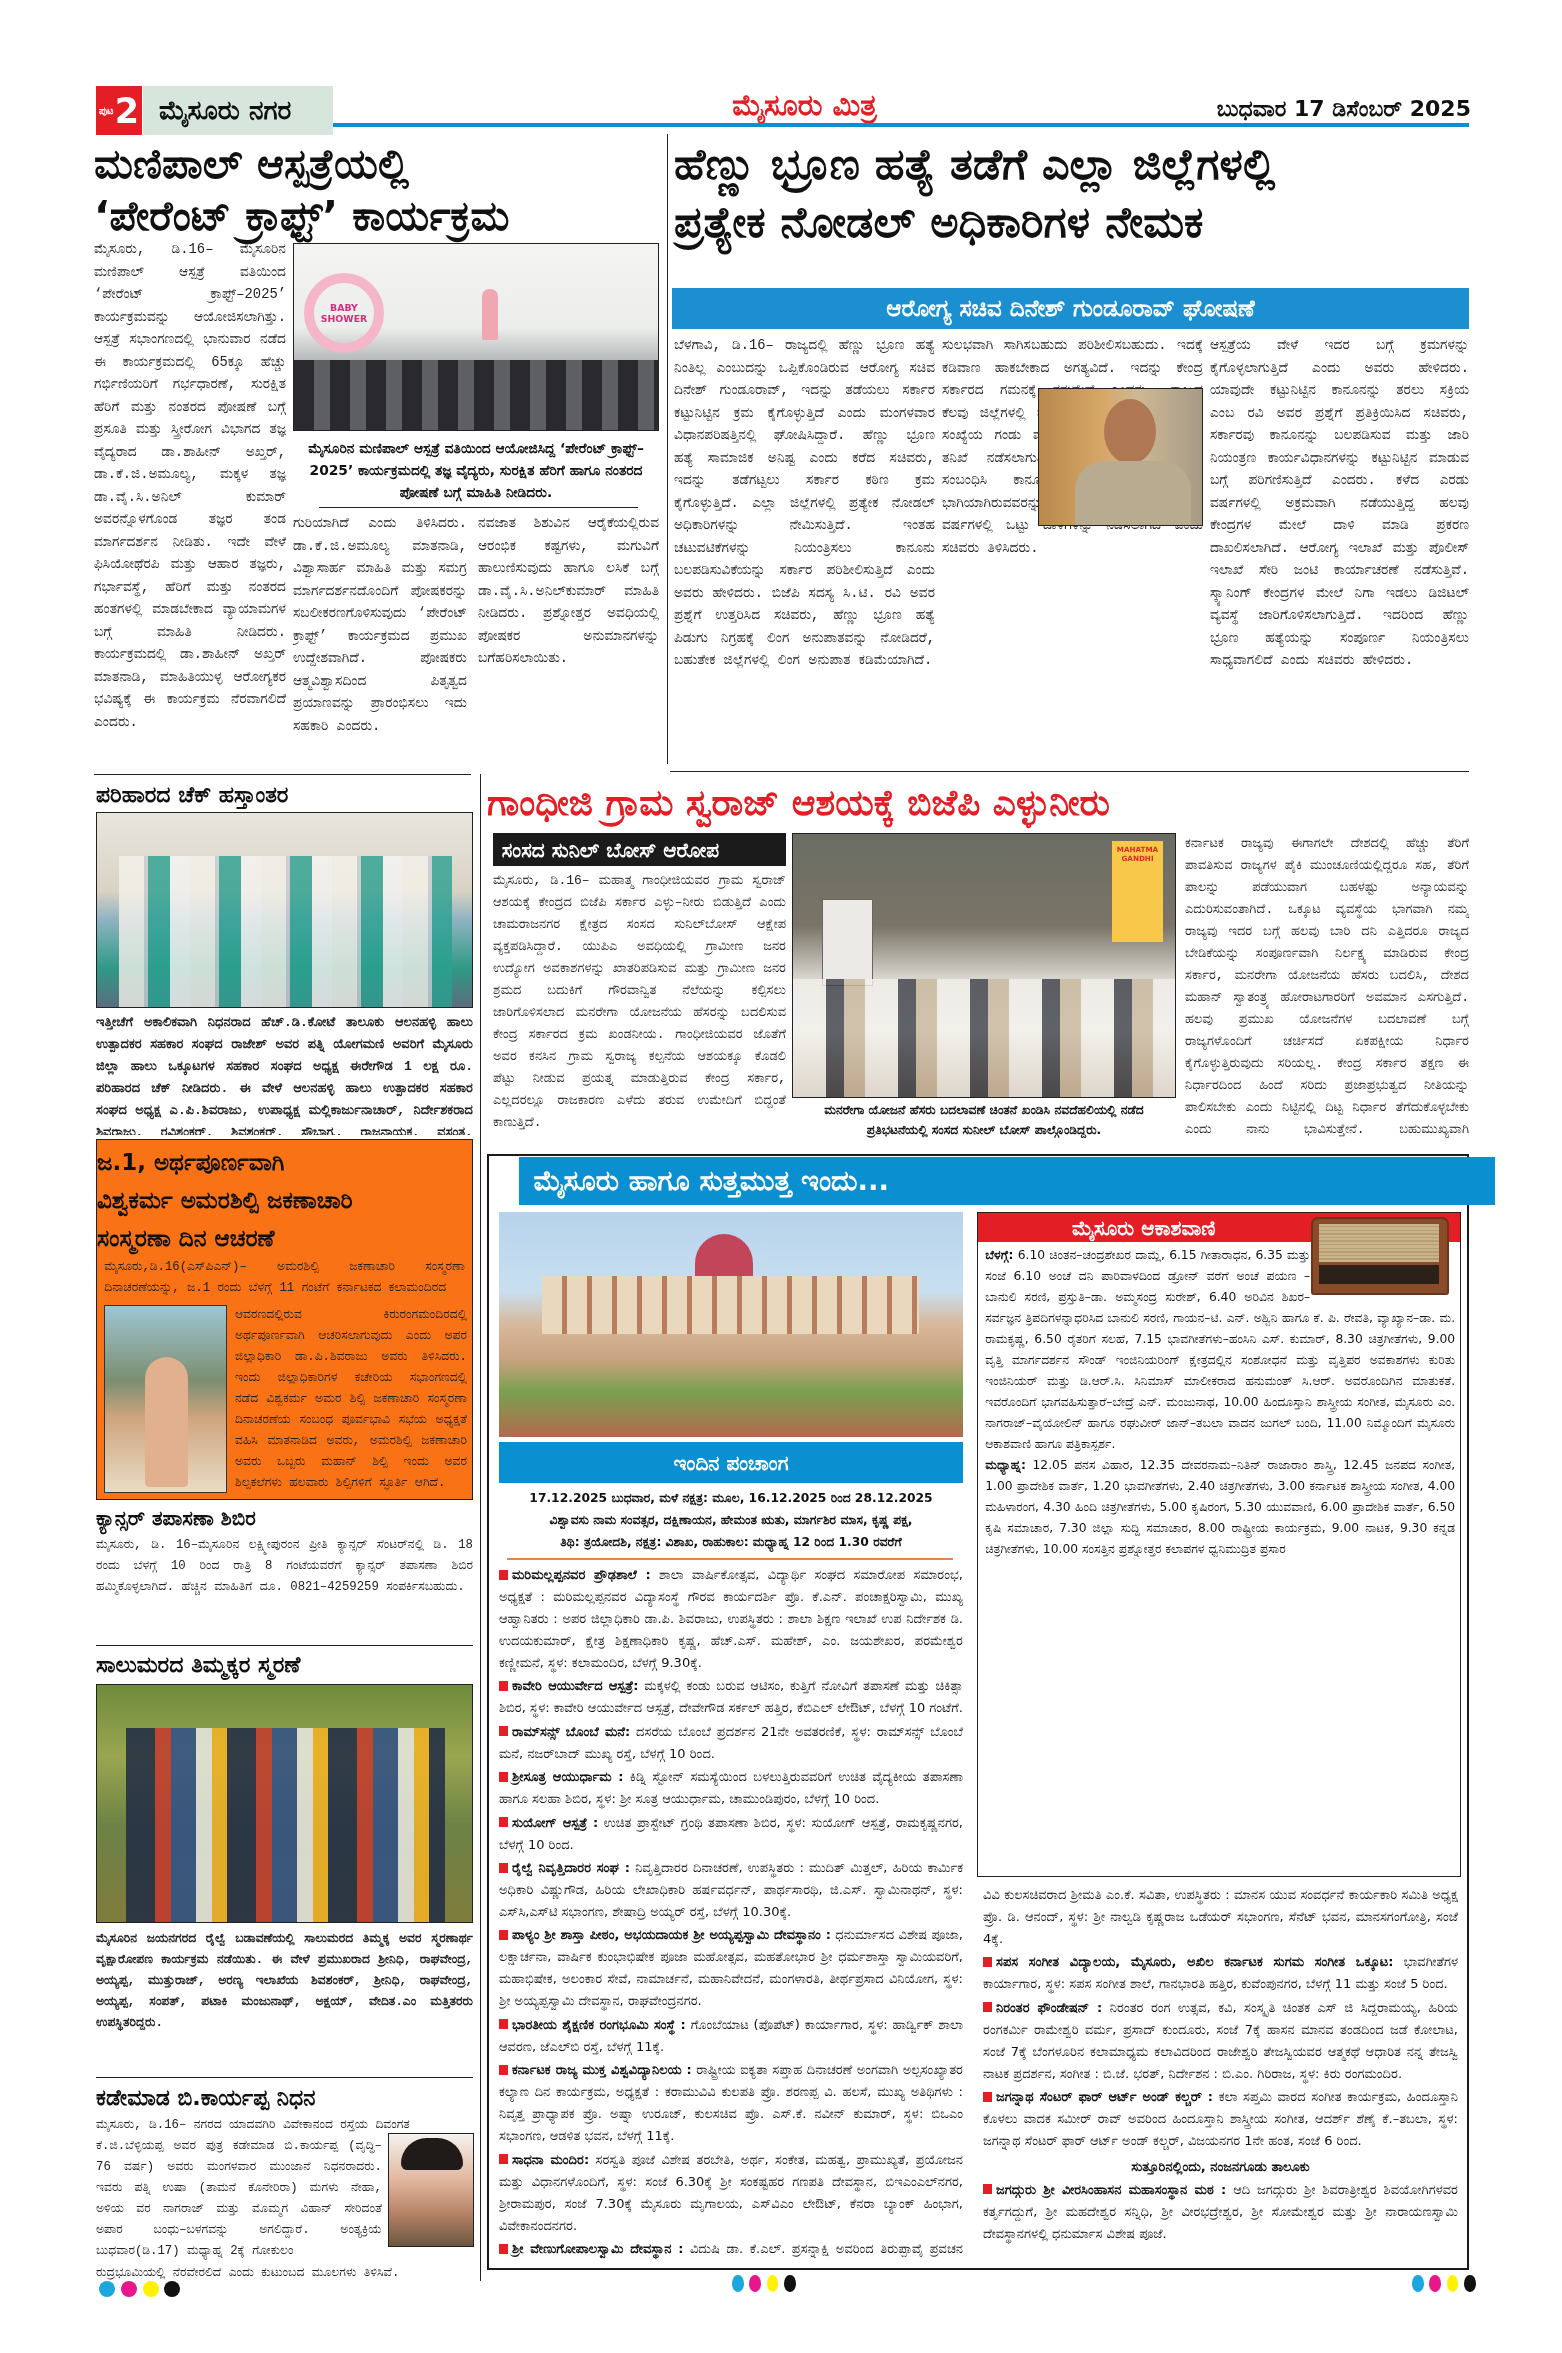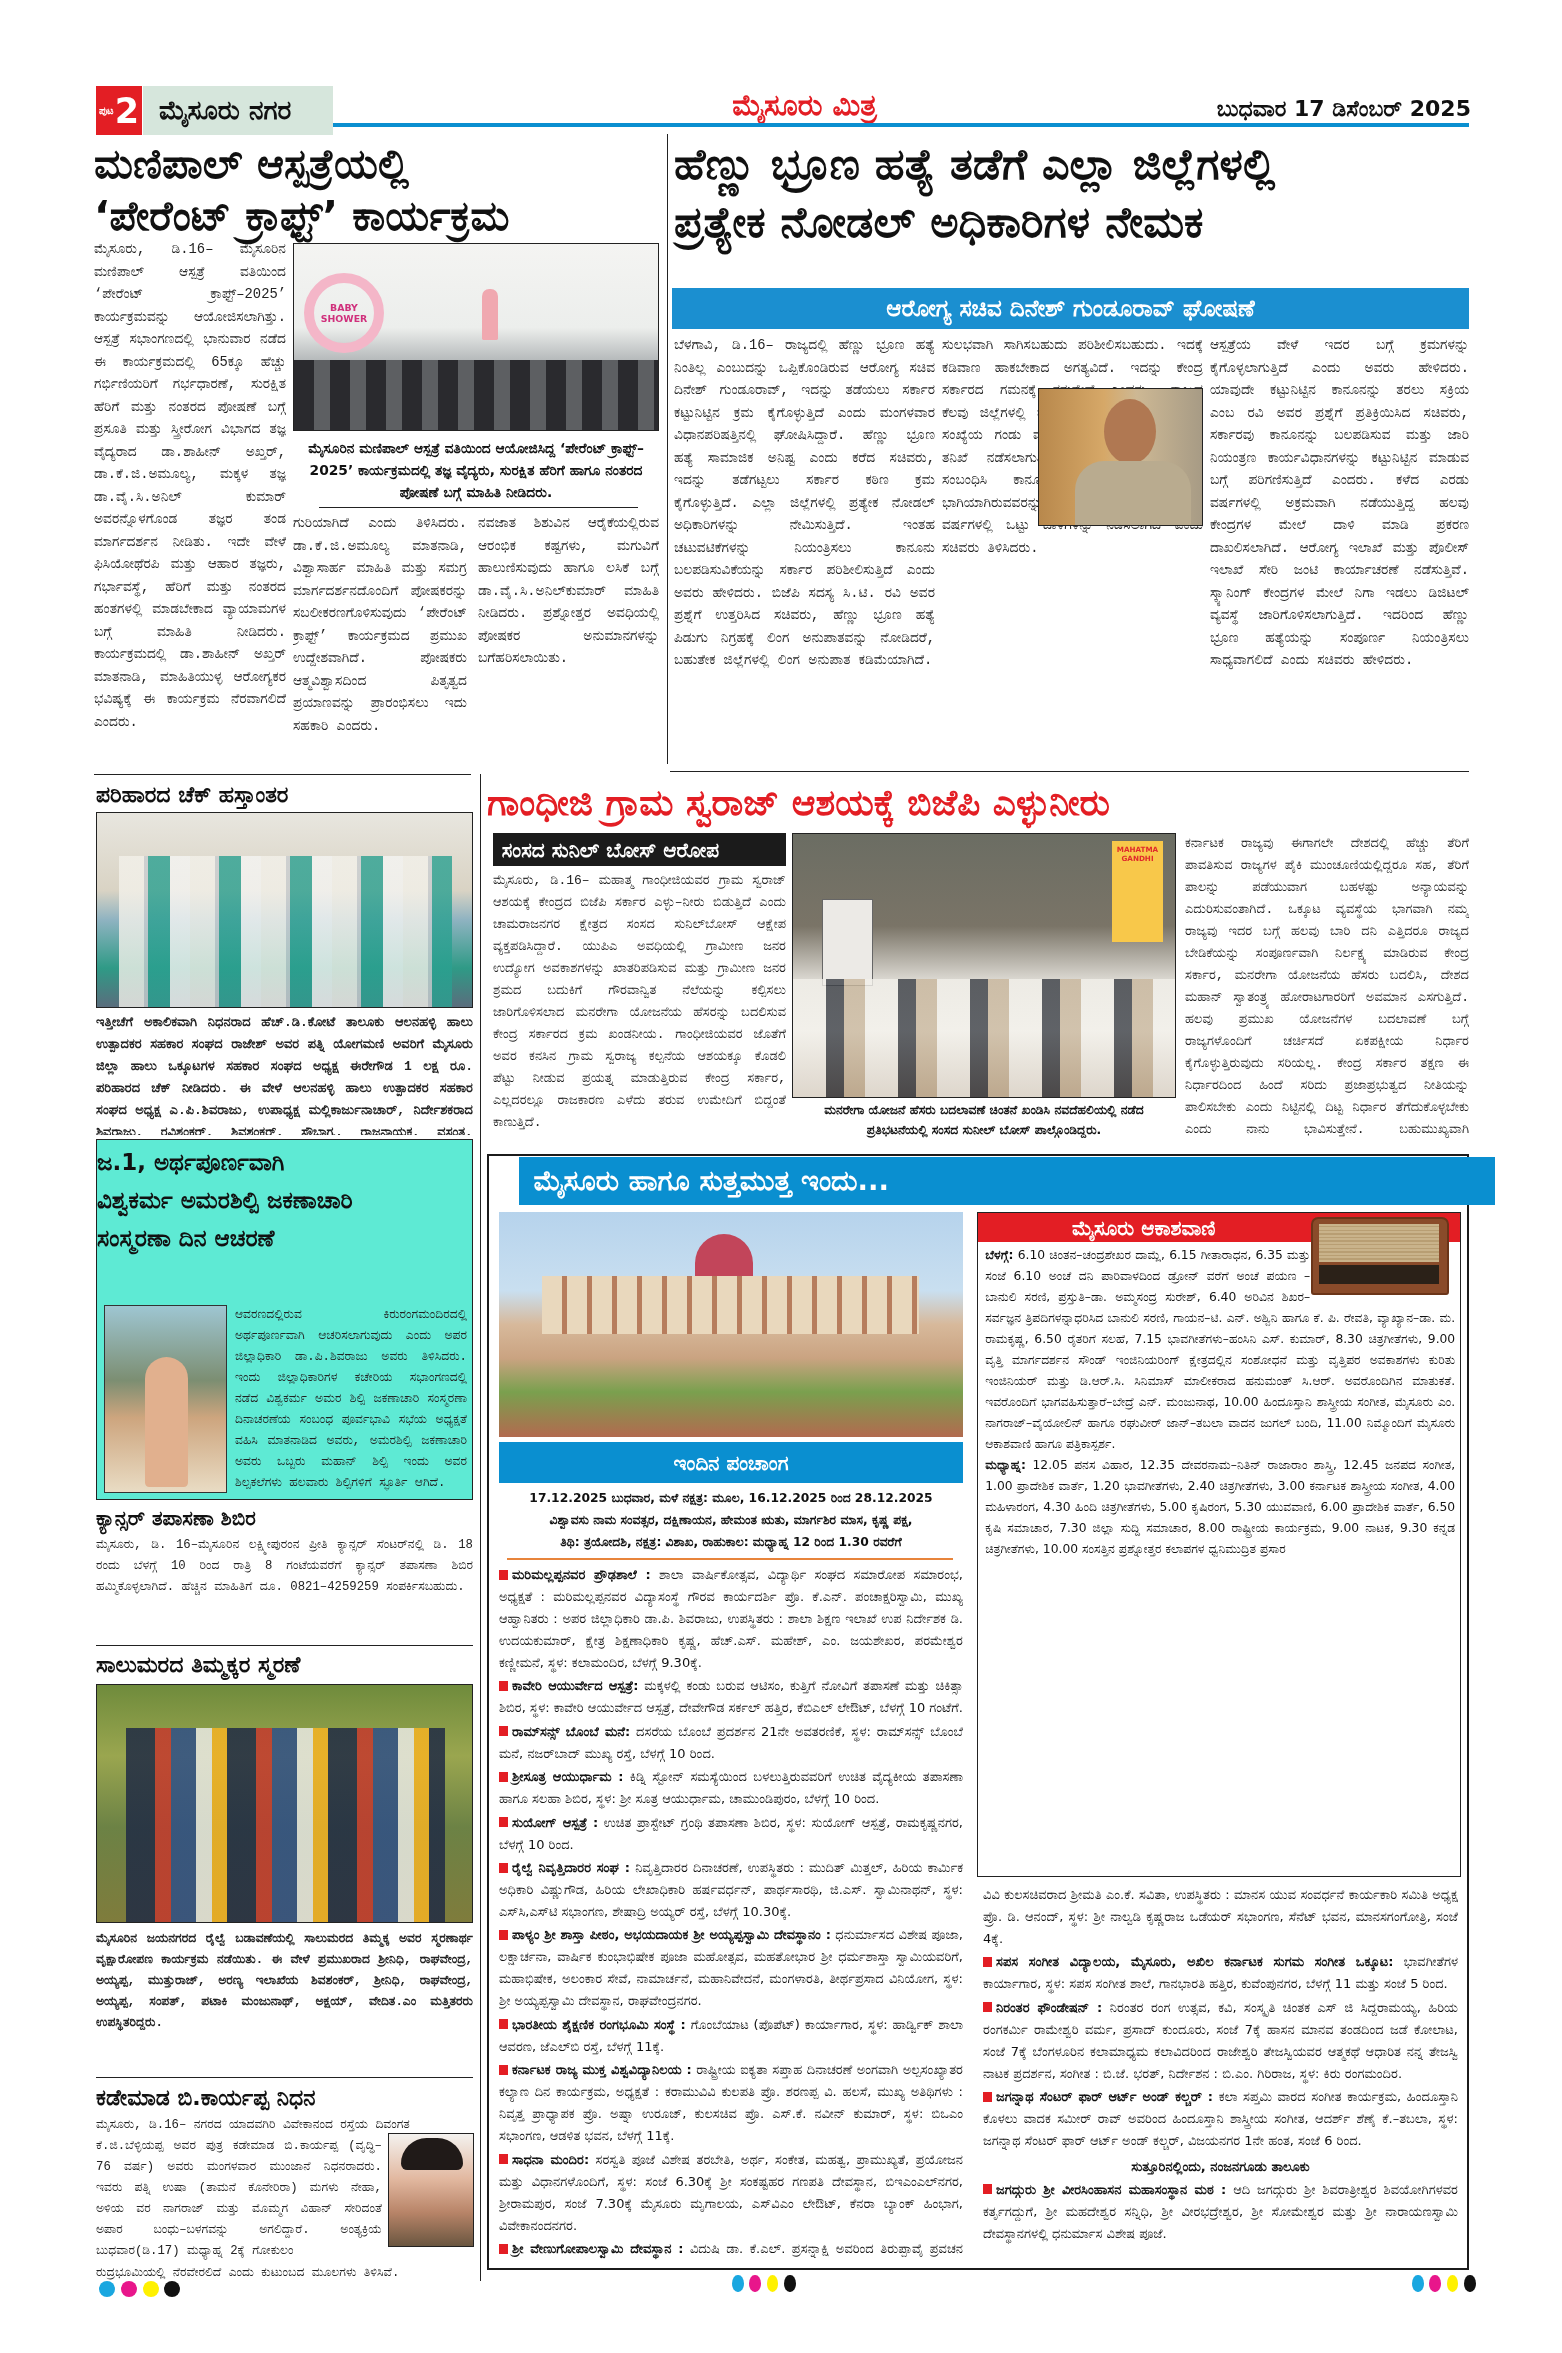--- a/index.html
+++ b/index.html
@@ -66,26 +66,27 @@
 <div class="abs body-text" style="left:1210px;top:335px;width:259px;height:428px;overflow:hidden">ಆಸ್ಪತ್ರೆಯ ವೇಳೆ ಇದರ ಬಗ್ಗೆ ಕ್ರಮಗಳನ್ನು ಕೈಗೊಳ್ಳಲಾಗುತ್ತಿದೆ ಎಂದು ಅವರು ಹೇಳಿದರು. ಯಾವುದೇ ಕಟ್ಟುನಿಟ್ಟಿನ ಕಾನೂನನ್ನು ತರಲು ಸಕ್ರಿಯ ಎಂಬ ರವಿ ಅವರ ಪ್ರಶ್ನೆಗೆ ಪ್ರತಿಕ್ರಿಯಿಸಿದ ಸಚಿವರು, ಸರ್ಕಾರವು ಕಾನೂನನ್ನು ಬಲಪಡಿಸುವ ಮತ್ತು ಜಾರಿ ನಿಯಂತ್ರಣ ಕಾರ್ಯವಿಧಾನಗಳನ್ನು ಕಟ್ಟುನಿಟ್ಟಿನ ಮಾಡುವ ಬಗ್ಗೆ ಪರಿಗಣಿಸುತ್ತಿದೆ ಎಂದರು. ಕಳೆದ ಎರಡು ವರ್ಷಗಳಲ್ಲಿ ಅಕ್ರಮವಾಗಿ ನಡೆಯುತ್ತಿದ್ದ ಹಲವು ಕೇಂದ್ರಗಳ ಮೇಲೆ ದಾಳಿ ಮಾಡಿ ಪ್ರಕರಣ ದಾಖಲಿಸಲಾಗಿದೆ. ಆರೋಗ್ಯ ಇಲಾಖೆ ಮತ್ತು ಪೊಲೀಸ್ ಇಲಾಖೆ ಸೇರಿ ಜಂಟಿ ಕಾರ್ಯಾಚರಣೆ ನಡೆಸುತ್ತಿವೆ. ಸ್ಕ್ಯಾನಿಂಗ್ ಕೇಂದ್ರಗಳ ಮೇಲೆ ನಿಗಾ ಇಡಲು ಡಿಜಿಟಲ್ ವ್ಯವಸ್ಥೆ ಜಾರಿಗೊಳಿಸಲಾಗುತ್ತಿದೆ. ಇದರಿಂದ ಹೆಣ್ಣು ಭ್ರೂಣ ಹತ್ಯೆಯನ್ನು ಸಂಪೂರ್ಣ ನಿಯಂತ್ರಿಸಲು ಸಾಧ್ಯವಾಗಲಿದೆ ಎಂದು ಸಚಿವರು ಹೇಳಿದರು.</div>
 <div class="rule-h" style="left:670px;top:771px;width:799px"></div>
 
 <div class="rule-h" style="left:94px;top:774px;width:377px;height:0.7px"></div>
 <div class="abs hl" style="left:96px;top:777px;width:377px;font-size:22px;line-height:35px;text-align:left">ಪರಿಹಾರದ ಚೆಕ್ ಹಸ್ತಾಂತರ</div>
 <div class="photo" style="left:96px;top:812px;width:377px;height:196px;background:linear-gradient(180deg,#e8e6df 0%,#d9d3c4 40%,#8fb3c1 55%,#2f9a86 80%,#5a6d7d 100%)">
   <div class="abs" style="left:22px;top:43px;width:333px;height:152px;background:repeating-linear-gradient(90deg,#f3f1ea 0 25px,#c9cdd0 25px 29px,#2aa090 29px 51px,#f5f5f3 51px 71px);opacity:.8"></div>
 </div>
 <div class="abs body-text" style="left:96px;top:1012px;width:377px;font-weight:bold;font-size:13px;line-height:22px;height:123px;overflow:hidden">ಇತ್ತೀಚೆಗೆ ಅಕಾಲಿಕವಾಗಿ ನಿಧನರಾದ ಹೆಚ್.ಡಿ.ಕೋಟೆ ತಾಲೂಕು ಆಲನಹಳ್ಳಿ ಹಾಲು ಉತ್ಪಾದಕರ ಸಹಕಾರ ಸಂಘದ ರಾಜೇಶ್ ಅವರ ಪತ್ನಿ ಯೋಗಮಣಿ ಅವರಿಗೆ ಮೈಸೂರು ಜಿಲ್ಲಾ ಹಾಲು ಒಕ್ಕೂಟಗಳ ಸಹಕಾರ ಸಂಘದ ಅಧ್ಯಕ್ಷ ಈರೇಗೌಡ 1 ಲಕ್ಷ ರೂ. ಪರಿಹಾರದ ಚೆಕ್ ನೀಡಿದರು. ಈ ವೇಳೆ ಆಲನಹಳ್ಳಿ ಹಾಲು ಉತ್ಪಾದಕರ ಸಹಕಾರ ಸಂಘದ ಅಧ್ಯಕ್ಷ ಎ.ಪಿ.ಶಿವರಾಜು, ಉಪಾಧ್ಯಕ್ಷ ಮಲ್ಲಿಕಾರ್ಜುನಾಚಾರ್, ನಿರ್ದೇಶಕರಾದ ಶಿವರಾಜು, ರವಿಶಂಕರ್, ಶಿವಶಂಕರ್, ಸೌಭಾಗ್ಯ, ರಾಜನಾಯಕ, ವಸಂತ, ಕುಮಾರ್, ನವೀನ್ ಕುಮಾರ್, ಕಾರ್ಯದರ್ಶಿ ಮತ್ತಿತರರು ಉಪಸ್ಥಿತರಿದ್ದರು.</div>
 
-<div class="abs" style="left:96px;top:1139px;width:377px;height:361px;background:#5eead4;border:1.4px solid #222">
+<div class="abs" style="left:96px;top:1139px;width:377px;height:361px;background:#f97316;border:1.4px solid #222">
   <div class="hl" style="font-size:23px;line-height:38px;padding-top:2.9px">
     <div>ಜ.1, ಅರ್ಥಪೂರ್ಣವಾಗಿ</div>
     <div>ವಿಶ್ವಕರ್ಮ ಅಮರಶಿಲ್ಪಿ ಜಕಣಾಚಾರಿ</div>
     <div>ಸಂಸ್ಮರಣಾ ದಿನ ಆಚರಣೆ</div>
   </div>
+  <div class="body-text" style="padding:0 7.2px;font-size:12.3px;line-height:21px">ಮೈಸೂರು,ಡಿ.16(ಎಸ್‌ಪಿಎನ್)– ಅಮರಶಿಲ್ಪಿ ಜಕಣಾಚಾರಿ ಸಂಸ್ಮರಣಾ ದಿನಾಚರಣೆಯನ್ನು, ಜ.1 ರಂದು ಬೆಳಗ್ಗೆ 11 ಗಂಟೆಗೆ ಕರ್ನಾಟಕದ ಕಲಾಮಂದಿರದ</div>
   <div class="abs" style="left:7.2px;top:165px;width:123px;height:188px;border:0.7px solid #333;background:linear-gradient(180deg,#9ec6d2 0%,#7c8e72 40%,#cda57e 60%,#e9dcc4 100%)">
     <div class="abs" style="left:40px;top:51px;width:43px;height:130px;border-radius:22px 22px 4.3px 4.3px;background:#e1b08e"></div>
   </div>
   <div class="abs body-text" style="left:138px;top:165px;width:232px;font-size:12.3px;line-height:21px;height:188px;overflow:hidden">ಆವರಣದಲ್ಲಿರುವ ಕಿರುರಂಗಮಂದಿರದಲ್ಲಿ ಅರ್ಥಪೂರ್ಣವಾಗಿ ಆಚರಿಸಲಾಗುವುದು ಎಂದು ಅಪರ ಜಿಲ್ಲಾಧಿಕಾರಿ ಡಾ.ಪಿ.ಶಿವರಾಜು ಅವರು ತಿಳಿಸಿದರು. ಇಂದು ಜಿಲ್ಲಾಧಿಕಾರಿಗಳ ಕಚೇರಿಯ ಸಭಾಂಗಣದಲ್ಲಿ ನಡೆದ ವಿಶ್ವಕರ್ಮ ಅಮರ ಶಿಲ್ಪಿ ಜಕಣಾಚಾರಿ ಸಂಸ್ಮರಣಾ ದಿನಾಚರಣೆಯ ಸಂಬಂಧ ಪೂರ್ವಭಾವಿ ಸಭೆಯ ಅಧ್ಯಕ್ಷತೆ ವಹಿಸಿ ಮಾತನಾಡಿದ ಅವರು, ಅಮರಶಿಲ್ಪಿ ಜಕಣಾಚಾರಿ ಅವರು ಒಬ್ಬರು ಮಹಾನ್ ಶಿಲ್ಪಿ ಇಂದು ಅವರ ಶಿಲ್ಪಕಲೆಗಳು ಹಲವಾರು ಶಿಲ್ಪಿಗಳಿಗೆ ಸ್ಫೂರ್ತಿ ಆಗಿದೆ.</div>
 </div>
 <div class="abs body-text" style="left:96px;top:1449px;width:377px;font-size:12.3px;line-height:21px;height:0;overflow:hidden">ಅಂತಹವರ ಸಾಧನೆಗಳನ್ನು ಎಲ್ಲರಿಗೂ ತಿಳಿಸುವುದು ನಮ್ಮೆಲ್ಲರ ಕರ್ತವ್ಯವಾಗಿದೆ. ಹಾಗಾಗಿ ಪ್ರತಿವರ್ಷ ವಿಶ್ವಕರ್ಮ ಅಮರಶಿಲ್ಪಿ ಜಕಣಾಚಾರಿ ಸಂಸ್ಮರಣಾ ದಿನಾಚರಣೆಯನ್ನು ಆಚರಿಸಲಾಗುತ್ತಿದೆ ಎಂದು ತಿಳಿಸಿದರು. ಸರ್ಕಾರದ ಶಿಷ್ಟಾಚಾರದಂತೆ ಕಾರ್ಯಕ್ರಮ ಹಮ್ಮಿಕೊಳ್ಳಲಾಗುವುದು ಎಂದು ಸಭೆಗೆ ತಿಳಿಸಿದರು.</div>
 
 <div class="abs hl" style="left:96px;top:1504px;width:377px;font-size:20px;line-height:29px">ಕ್ಯಾನ್ಸರ್ ತಪಾಸಣಾ ಶಿಬಿರ</div>
 <div class="abs body-text" style="left:96px;top:1535px;width:377px;font-size:12.3px;line-height:21px;height:65px;overflow:hidden">ಮೈಸೂರು, ಡಿ. 16–ಮೈಸೂರಿನ ಲಕ್ಷ್ಮೀಪುರಂನ ಪ್ರೀತಿ ಕ್ಯಾನ್ಸರ್ ಸೆಂಟರ್‌ನಲ್ಲಿ ಡಿ. 18 ರಂದು ಬೆಳಗ್ಗೆ 10 ರಿಂದ ರಾತ್ರಿ 8 ಗಂಟೆಯವರೆಗೆ ಕ್ಯಾನ್ಸರ್ ತಪಾಸಣಾ ಶಿಬಿರ ಹಮ್ಮಿಕೊಳ್ಳಲಾಗಿದೆ. ಹೆಚ್ಚಿನ ಮಾಹಿತಿಗೆ ದೂ. 0821–4259259 ಸಂಪರ್ಕಿಸಬಹುದು.</div>
 <div class="rule-h" style="left:96px;top:1645px;width:377px;height:0.7px"></div>

